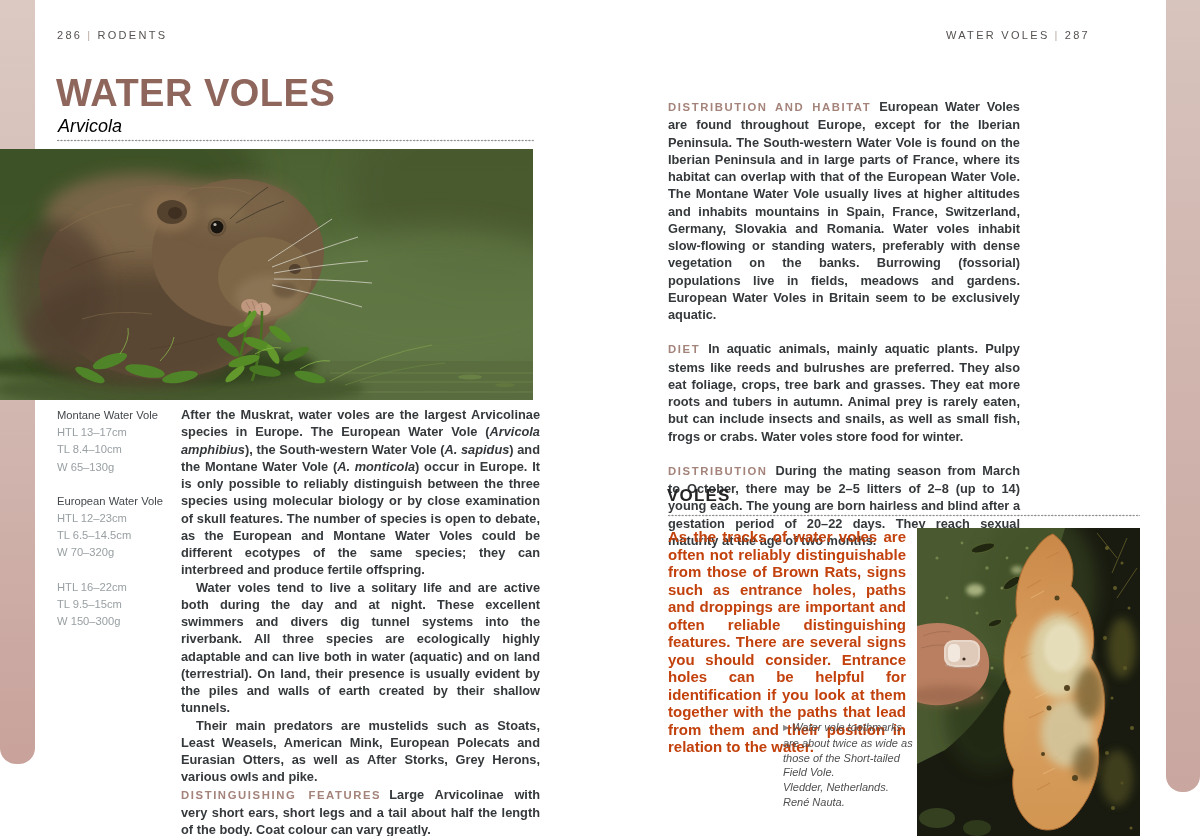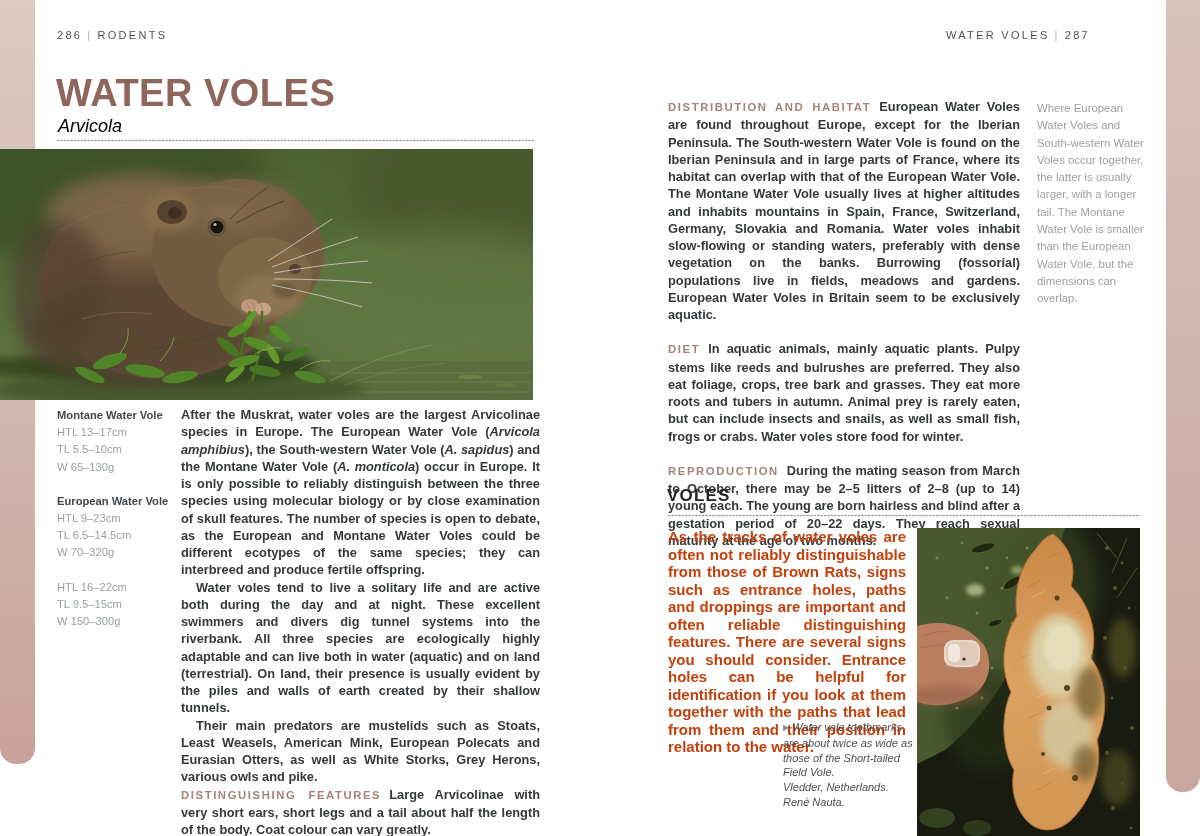--- a/index.html
+++ b/index.html
@@ -17,21 +17,21 @@
   
   .title{left:56px;top:72px;font-size:38px;font-weight:bold;color:#8e665c;letter-spacing:.5px;white-space:nowrap;}
   .genus{left:58px;top:116px;font-size:18px;font-style:italic;color:#000000;}
   .dotrule{height:3px;background-image:radial-gradient(circle at 1.2px 1.5px,#8f8f8f .85px,rgba(0,0,0,0) 1.05px);
            background-size:3.4px 3px;background-repeat:repeat-x;}
   
   .photo{display:block;}
   
   .stats{left:57px;top:407px;width:120px;font-size:11.2px;line-height:17.2px;}
   .sp{margin-bottom:17px;}
-  .sp-name{font-weight:bold;color:#43484c;}
+  .sp-name{font-weight:normal;color:#43484c;}
   .sp-val{color:#99a0a3;}
   
   .bodycol{left:181px;top:406px;width:359px;font-size:12.8px;line-height:17.25px;
            text-align:justify;color:#35393b;}
   .bodycol p,.maincol p,.signs-text p{margin:0;font-weight:bold;}
   .ind{text-indent:15px;}
   .gap-top{margin-top:17px;}
   .seclabel{color:#a4837a;letter-spacing:1.6px;font-size:11.3px;margin-right:8px;}
   
   .maincol{left:668px;top:98px;width:352px;font-size:12.8px;line-height:17.25px;
@@ -183,50 +183,49 @@
       <path d="M345,236 Q395,218 445,214" stroke="#6d8a42" stroke-width="1" opacity="0.6" fill="none"></path>
       <ellipse cx="470" cy="228" rx="12" ry="2.5" fill="#6d8647" opacity="0.8"></ellipse>
       <ellipse cx="505" cy="236" rx="10" ry="2" fill="#63793f" opacity="0.8"></ellipse>
     </svg>
   </div>
 
   <div class="abs stats">
     <div class="sp">
       <div class="sp-name">Montane Water Vole</div>
       <div class="sp-val">HTL 13–17cm</div>
-      <div class="sp-val">TL 5.5–10cm</div>
+      <div class="sp-val">TL 8.4–10cm</div>
       <div class="sp-val">W 65–130g</div>
     </div>
     <div class="sp">
       <div class="sp-name">European Water Vole</div>
-      <div class="sp-val">HTL 9–23cm</div>
+      <div class="sp-val">HTL 12–23cm</div>
       <div class="sp-val">TL 6.5–14.5cm</div>
       <div class="sp-val">W 70–320g</div>
     </div>
     <div class="sp">
       <div class="sp-val">HTL 16–22cm</div>
       <div class="sp-val">TL 9.5–15cm</div>
       <div class="sp-val">W 150–300g</div>
     </div>
   </div>
 
   <div class="abs bodycol">
     <p><span>After the Muskrat, water voles are the largest Arvicolinae species in Europe. The European Water Vole (</span><i>Arvicola amphibius</i><span>), the South-western Water Vole (</span><i>A. sapidus</i><span>) and the Montane Water Vole (</span><i>A. monticola</i><span>) occur in Europe. It is only possible to reliably distinguish between the three species using molecular biology or by close examination of skull features. The number of species is open to debate, as the European and Montane Water Voles could be different ecotypes of the same species; they can interbreed and produce fertile offspring.</span></p>
     <p class="ind">Water voles tend to live a solitary life and are active both during the day and at night. These excellent swimmers and divers dig tunnel systems into the riverbank. All three species are ecologically highly adaptable and can live both in water (aquatic) and on land (terrestrial). On land, their presence is usually evident by the piles and walls of earth created by their shallow tunnels.</p>
-    <p class="ind">Their main predators are mustelids such as Stoats, Least Weasels, American Mink, European Polecats and Eurasian Otters, as well as White Storks, Grey Herons, various owls and pike.</p>
+    <p class="ind">Their main predators are mustelids such as Stoats, Least Weasels, American Mink, European Polecats and Eurasian Otters, as well as After Storks, Grey Herons, various owls and pike.</p>
     <p class="gap-top"><span class="seclabel">DISTINGUISHING FEATURES</span><span>Large Arvicolinae with very short ears, short legs and a tail about half the length of the body. Coat colour can vary greatly.</span></p>
   </div>
 
   <div class="abs maincol">
     <p class="sect"><span class="seclabel">DISTRIBUTION AND HABITAT</span><span>European Water Voles are found throughout Europe, except for the Iberian Peninsula. The South-western Water Vole is found on the Iberian Peninsula and in large parts of France, where its habitat can overlap with that of the European Water Vole. The Montane Water Vole usually lives at higher altitudes and inhabits mountains in Spain, France, Switzerland, Germany, Slovakia and Romania. Water voles inhabit slow-flowing or standing waters, preferably with dense vegetation on the banks. Burrowing (fossorial) populations live in fields, meadows and gardens. European Water Voles in Britain seem to be exclusively aquatic.</span></p>
     <p class="sect"><span class="seclabel">DIET</span><span>In aquatic animals, mainly aquatic plants. Pulpy stems like reeds and bulrushes are preferred. They also eat foliage, crops, tree bark and grasses. They eat more roots and tubers in autumn. Animal prey is rarely eaten, but can include insects and snails, as well as small fish, frogs or crabs. Water voles store food for winter.</span></p>
-    <p class="sect"><span class="seclabel">REPRODUCTION</span><span>During the mating season from March to October, there may be 2–5 litters of 2–8 (up to 14) young each. The young are born hairless and blind after a gestation period of 20–22 days. They reach sexual maturity at the age of two months.</span></p>
-  </div>
-
-  <div class="abs margin-note">Where European Water Voles and South-western Water Voles occur together, the latter is usually larger, with a longer tail. The Montane Water Vole is smaller than the European Water Vole, but the dimensions can overlap.</div>
+    <p class="sect"><span class="seclabel">DISTRIBUTION</span><span>During the mating season from March to October, there may be 2–5 litters of 2–8 (up to 14) young each. The young are born hairless and blind after a gestation period of 20–22 days. They reach sexual maturity at the age of two months.</span></p>
+  </div>
+
 
   <div class="abs signs-h">VOLES</div>
   <div class="abs dotrule" style="left:668px;top:514px;width:472px;"></div>
   <div class="abs signs-text">
     <p>As the tracks of water voles are often not reliably distinguishable from those of Brown Rats, signs such as entrance holes, paths and droppings are important and often reliable distinguishing features. There are several signs you should consider. Entrance holes can be helpful for identification if you look at them together with the paths that lead from them and their position in relation to the water.</p>
   </div>
 
   <div class="abs caption">
     <span class="marker">▶</span><span>Water vole toothmarks are about twice as wide as those of the Short-tailed Field Vole.</span>
     <span class="cap-line">Vledder, Netherlands.</span>

